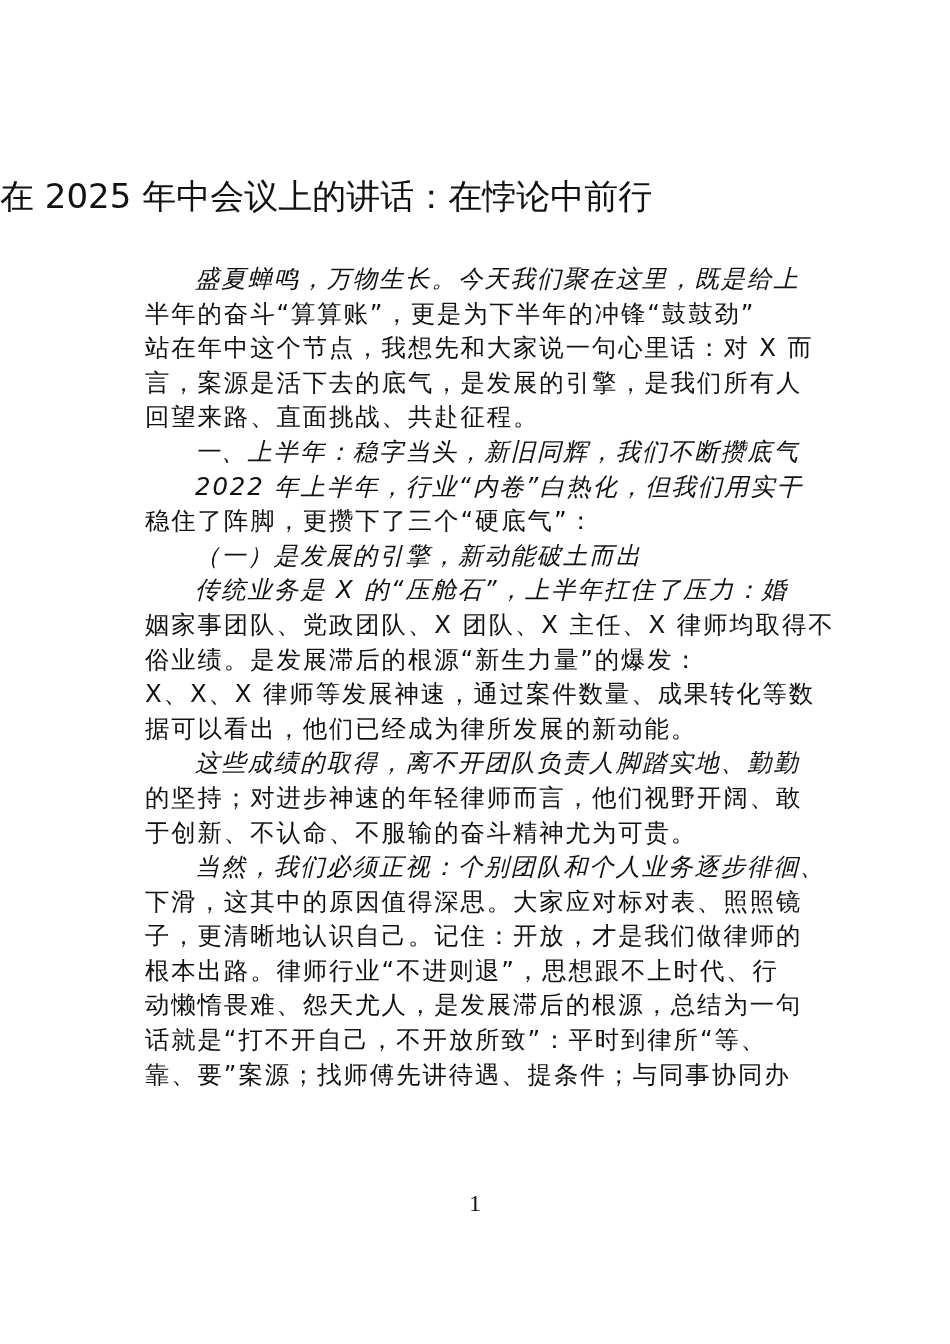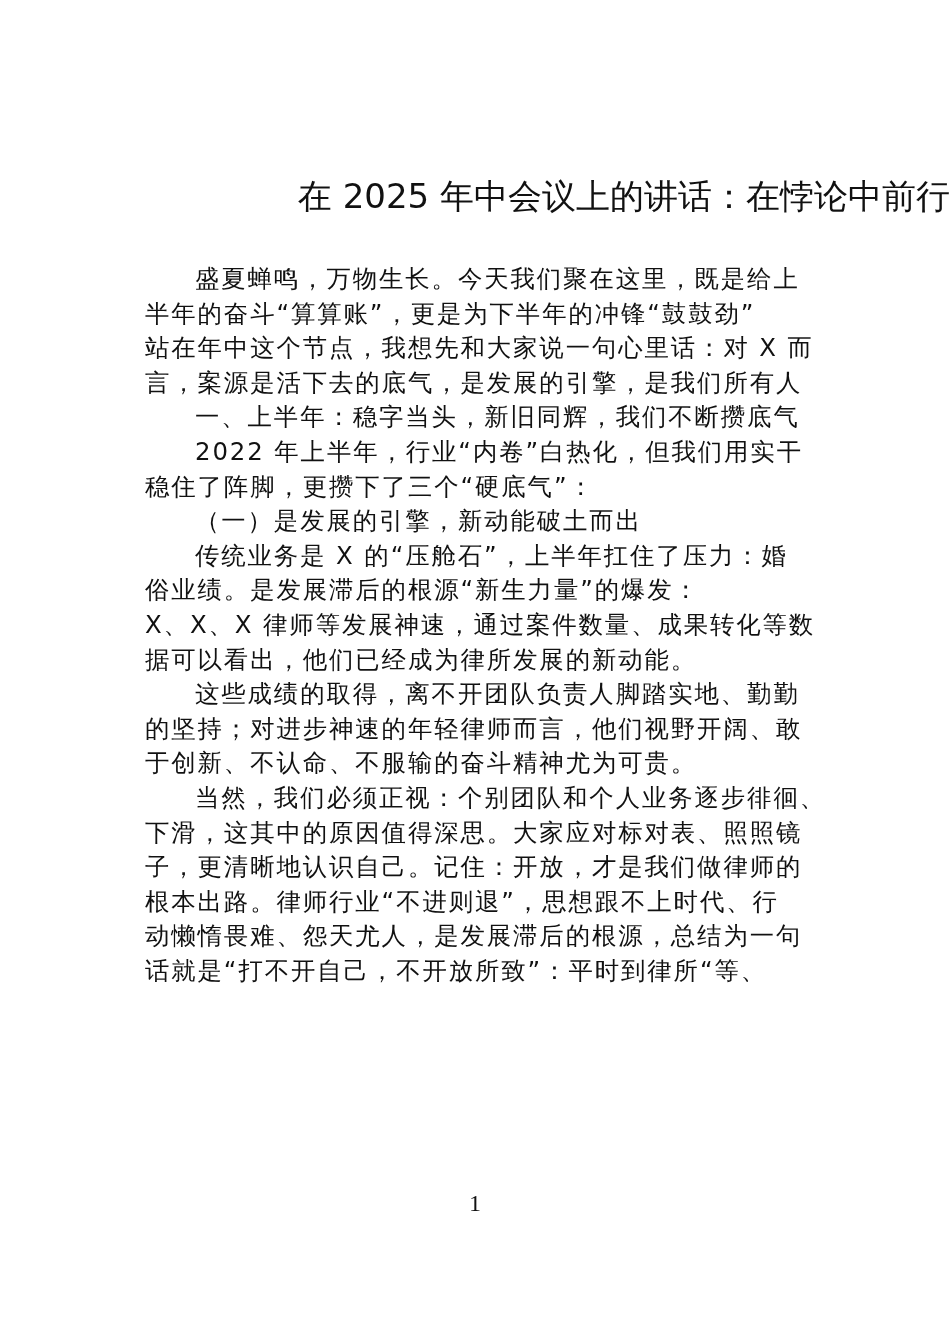--- a/index.html
+++ b/index.html
@@ -1,50 +1,53 @@
 <!DOCTYPE html>
 <html><head>
 <meta charset="utf-8">
 <style>
   html, body { margin: 0; padding: 0; background: #ffffff; }
   body { width: 950px; height: 1344px; position: relative; overflow: hidden;
          font-family: "DejaVu Sans", "Liberation Sans", sans-serif; color: #111111; }
   .page { position: absolute; left: 0; top: 0; width: 950px; height: 1344px; background: #ffffff; }
-  .title { position: absolute; left: 0; width: 950px; top: 172px; text-align: right;
+  .title { position: absolute; left: 0; width: 950px; top: 172px; text-align: left;
            font-size: 34px; line-height: 48px; white-space: nowrap; letter-spacing: 0px; }
   .body { position: absolute; left: 145px; top: 262px; width: 665px; }
   .line { height: 34.6px; line-height: 34.6px; font-size: 24.4px; white-space: nowrap; letter-spacing: 1.9px; }
-  .indent { padding-left: 50px; }
+  .indent { padding-left: 50px; font-style: italic; }
   .page-number { position: absolute; left: 0; width: 950px; top: 1188px; text-align: center;
                  font-family: "Liberation Serif", "DejaVu Serif", serif; font-size: 24px; line-height: 30px; }
 </style>
 </head>
 <body>
 
 <div class="page">
   <div class="title">在 2025 年中会议上的讲话：在悖论中前行</div>
 
   <div class="body">
     <div class="line indent">盛夏蝉鸣，万物生长。今天我们聚在这里，既是给上</div>
     <div class="line">半年的奋斗“算算账”，更是为下半年的冲锋“鼓鼓劲”</div>
     <div class="line">站在年中这个节点，我想先和大家说一句心里话：对 X 而</div>
     <div class="line">言，案源是活下去的底气，是发展的引擎，是我们所有人</div>
+    <div class="line">回望来路、直面挑战、共赴征程。</div>
     <div class="line indent">一、上半年：稳字当头，新旧同辉，我们不断攒底气</div>
     <div class="line indent">2022 年上半年，行业“内卷”白热化，但我们用实干</div>
     <div class="line">稳住了阵脚，更攒下了三个“硬底气”：</div>
     <div class="line indent">（一）是发展的引擎，新动能破土而出</div>
     <div class="line indent">传统业务是 X 的“压舱石”，上半年扛住了压力：婚</div>
+    <div class="line">姻家事团队、党政团队、X 团队、X 主任、X 律师均取得不</div>
     <div class="line">俗业绩。是发展滞后的根源“新生力量”的爆发：</div>
     <div class="line">X、X、X 律师等发展神速，通过案件数量、成果转化等数</div>
     <div class="line">据可以看出，他们已经成为律所发展的新动能。</div>
     <div class="line indent">这些成绩的取得，离不开团队负责人脚踏实地、勤勤</div>
     <div class="line">的坚持；对进步神速的年轻律师而言，他们视野开阔、敢</div>
     <div class="line">于创新、不认命、不服输的奋斗精神尤为可贵。</div>
     <div class="line indent">当然，我们必须正视：个别团队和个人业务逐步徘徊、</div>
     <div class="line">下滑，这其中的原因值得深思。大家应对标对表、照照镜</div>
     <div class="line">子，更清晰地认识自己。记住：开放，才是我们做律师的</div>
     <div class="line">根本出路。律师行业“不进则退”，思想跟不上时代、行</div>
     <div class="line">动懒惰畏难、怨天尤人，是发展滞后的根源，总结为一句</div>
     <div class="line">话就是“打不开自己，不开放所致”：平时到律所“等、</div>
+    <div class="line">靠、要”案源；找师傅先讲待遇、提条件；与同事协同办</div>
   </div>
 
   <div class="page-number">1</div>
 </div>
 
 </body></html>

